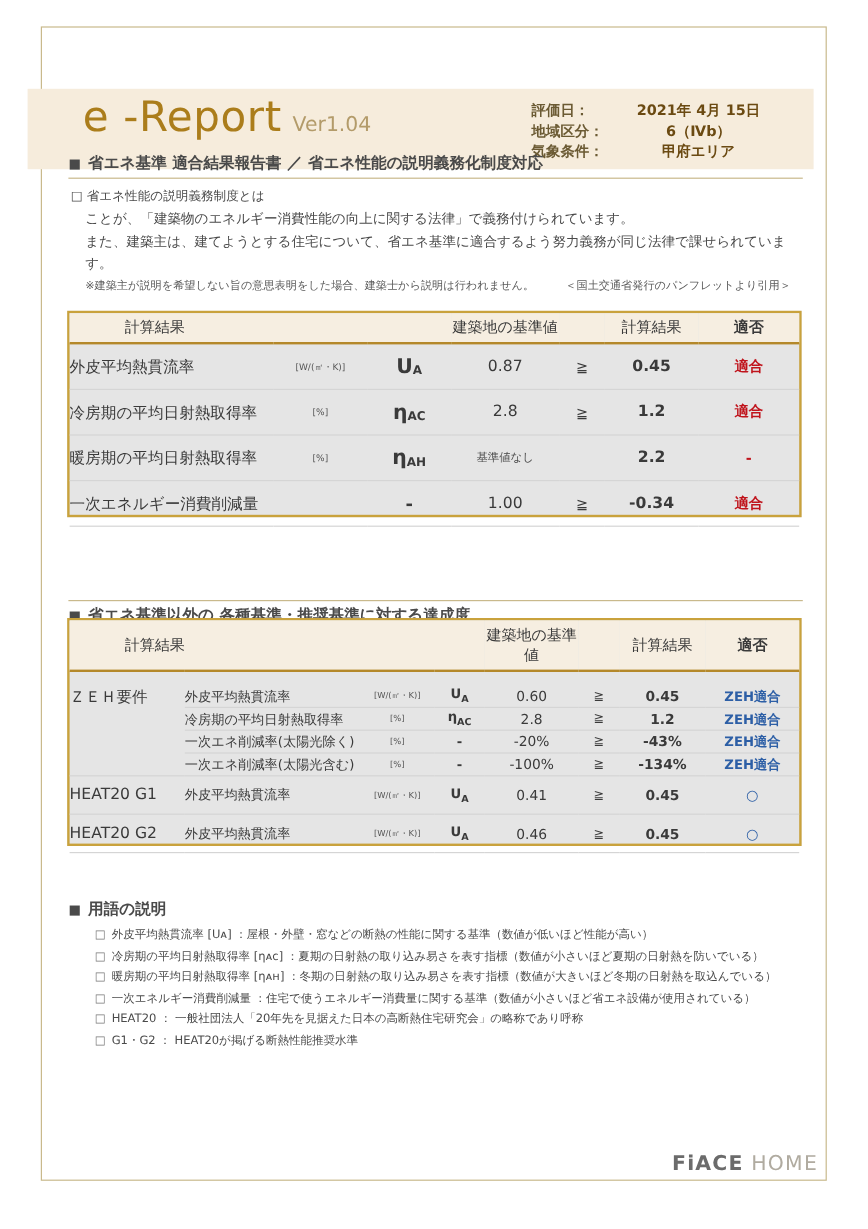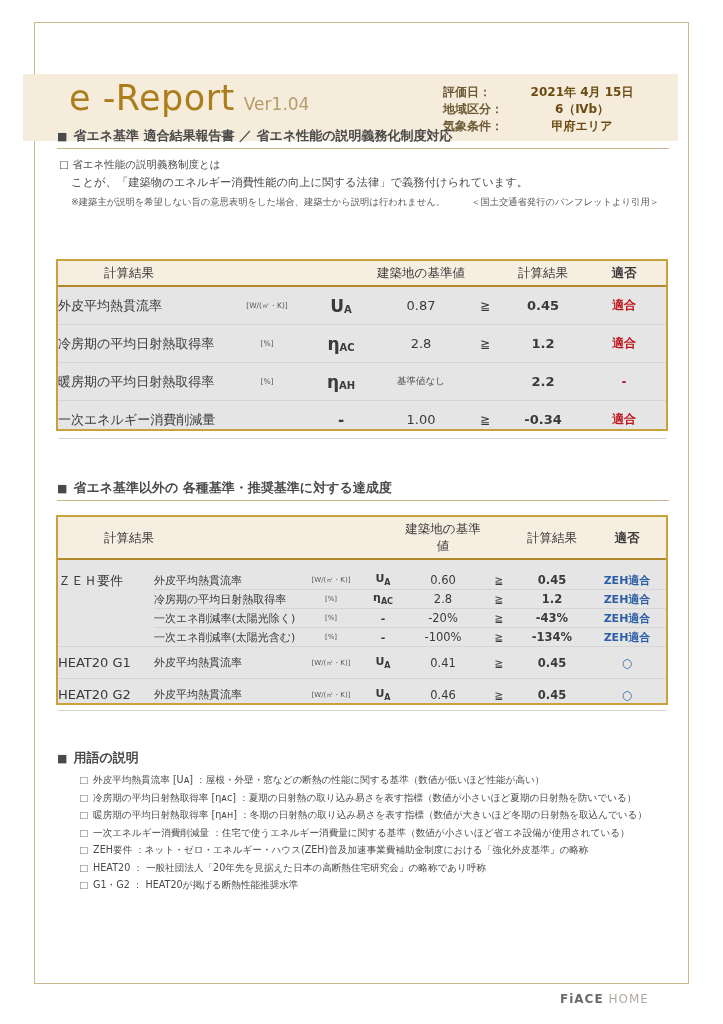--- a/index.html
+++ b/index.html
@@ -227,24 +227,23 @@
     line-height: 17.5px;
     white-space: nowrap;
   }
   .gl-box { margin-right: 5px; color: #777; }
 
   
   .footer-logo {
     position: absolute;
     left: 560px;
     top: 960px;
-    font-size: 12px;
+    font-size: 17px;
     letter-spacing: 1px;
     white-space: nowrap;
-    margin-top: 32px;
   }
   .fl-a { color: #6b6b6b; font-weight: bold; }
   .fl-b { color: #b0aba0; }
 </style>
 </head>
 <body>
 
 <div class="page">
 
   <div class="header-band">
@@ -271,20 +270,21 @@
   </div>
 
   <div class="section-head" style="left:22px; top:104px;">
     <span class="sq">■</span><span>省エネ基準 適合結果報告書 ／ 省エネ性能の説明義務化制度対応</span>
   </div>
   <div class="section-rule" style="left:22px; top:125px; width:612px;"></div>
 
   <div class="intro" style="left:24px; top:133px;">
     <div class="lead">□ 省エネ性能の説明義務制度とは</div>
     <p>ことが、「建築物のエネルギー消費性能の向上に関する法律」で義務付けられています。</p>
+    <p><span>また、建築主は、建てようとする住宅について、省エネ基準に適合するよう努力義務が同じ法律で課せられています。</span></p>
     <div class="note">
       <span>※建築主が説明を希望しない旨の意思表明をした場合、建築士から説明は行われません。</span>
       <span>＜国土交通省発行のパンフレットより引用＞</span>
     </div>
   </div>
 
   <div class="tbox" id="table-standard" style="left:21px; top:236px; width:612px; height:172px;">
     <table class="tbl">
       <colgroup>
         <col style="width:170px">
@@ -340,21 +340,21 @@
           <td class="c-sym"><span class="sym-dash">-</span></td>
           <td class="c-base">1.00</td>
           <td class="c-op">≧</td>
           <td class="c-res">-0.34</td>
           <td class="c-jdg">適合</td>
         </tr>
       </tbody>
     </table>
   </div>
 
-  <div class="section-head" style="left:22px; top:456px;">
+  <div class="section-head" style="left:22px; top:481px;">
     <span class="sq">■</span><span>省エネ基準以外の 各種基準・推奨基準に対する達成度</span>
   </div>
   <div class="section-rule" style="left:22px; top:477px; width:612px;"></div>
 
   <div class="tbox" id="table-other" style="left:21px; top:492px; width:612px; height:190px;">
     <table class="tbl">
       <colgroup>
         <col style="width:96px">
           <col style="width:146px">
           <col style="width:62px">
@@ -437,21 +437,20 @@
   </div>
 
   <div class="section-head" style="left:22px; top:726px;">
     <span class="sq">■</span><span>用語の説明</span>
   </div>
   <div class="glossary" style="left:44px; top:748px;">
     <div class="gl-item"><span class="gl-box">□</span><span>外皮平均熱貫流率 [Uᴀ] ：屋根・外壁・窓などの断熱の性能に関する基準（数値が低いほど性能が高い）</span></div>
     <div class="gl-item"><span class="gl-box">□</span><span>冷房期の平均日射熱取得率 [ηᴀᴄ] ：夏期の日射熱の取り込み易さを表す指標（数値が小さいほど夏期の日射熱を防いでいる）</span></div>
     <div class="gl-item"><span class="gl-box">□</span><span>暖房期の平均日射熱取得率 [ηᴀʜ] ：冬期の日射熱の取り込み易さを表す指標（数値が大きいほど冬期の日射熱を取込んでいる）</span></div>
     <div class="gl-item"><span class="gl-box">□</span><span>一次エネルギー消費削減量 ：住宅で使うエネルギー消費量に関する基準（数値が小さいほど省エネ設備が使用されている）</span></div>
-    <div class="gl-item"><span class="gl-box">□</span><span>ZEH要件 ：ネット・ゼロ・エネルギー・ハウス(ZEH)普及加速事業費補助金制度における「強化外皮基準」の略称</span></div>
     <div class="gl-item"><span class="gl-box">□</span><span>HEAT20 ： 一般社団法人「20年先を見据えた日本の高断熱住宅研究会」の略称であり呼称</span></div>
     <div class="gl-item"><span class="gl-box">□</span><span>G1・G2 ： HEAT20が掲げる断熱性能推奨水準</span></div>
   </div>
 
 </div>
 
 <div class="footer-logo">
   <span class="fl-a">FiACE</span>
   <span class="fl-b">HOME</span>
 </div>

